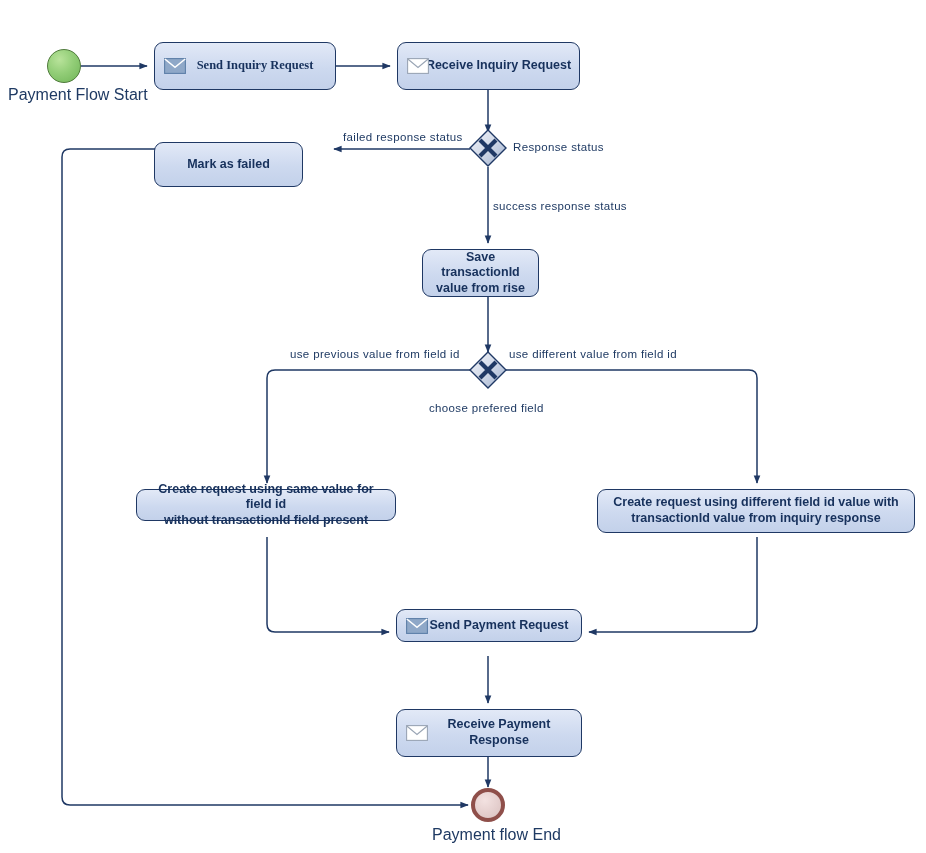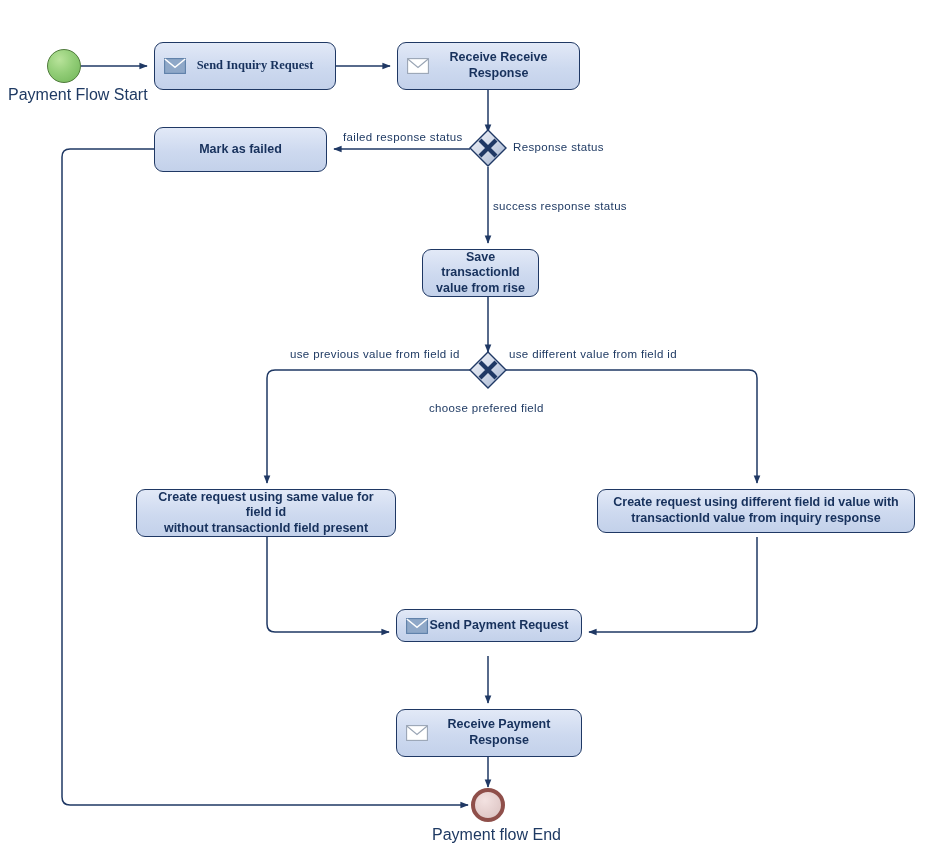--- a/index.html
+++ b/index.html
@@ -163,35 +163,35 @@
       <path d="M0.8,1 L11,9.4 L21.2,1" fill="none" stroke="#ffffff" stroke-width="1.5"></path>
     </svg>
     <span class="label">Send Inquiry Request</span>
   </div>
 
   <div class="task with-icon" style="left:397px; top:42px; width:183px; height:48px;">
     <svg class="env" viewBox="0 0 22 16">
       <rect x="0.6" y="0.6" width="20.8" height="14.8" fill="#ffffff" stroke="#9aa5b5" stroke-width="1.1"></rect>
       <path d="M0.8,1 L11,9.4 L21.2,1" fill="none" stroke="#9aa5b5" stroke-width="1.2"></path>
     </svg>
-    <span class="label">Receive Receive Response</span>
-  </div>
-
-  <div class="task" style="left:154px; top:127px; width:173px; height:45px;">
+    <span class="label">Receive Inquiry Request</span>
+  </div>
+
+  <div class="task" style="left:154px; top:142px; width:149px; height:45px;">
     <span class="label">Mark as failed</span>
   </div>
 
   <div class="task" style="left:422px; top:249px; width:117px; height:48px;">
     <span class="label">
       <span>Save transactionId</span><br>
       <span>value from rise</span>
     </span>
   </div>
 
-  <div class="task wide" style="left:136px; top:489px; width:260px; height:48px;">
+  <div class="task wide" style="left:136px; top:489px; width:260px; height:32px;">
     <span class="label">
       <span>Create request using same value for field id</span><br>
       <span>without transactionId field present</span>
     </span>
   </div>
 
   <div class="task wide" style="left:597px; top:489px; width:318px; height:44px;">
     <span class="label">
       <span>Create request using different field id value with</span><br>
       <span>transactionId value from inquiry response</span>

